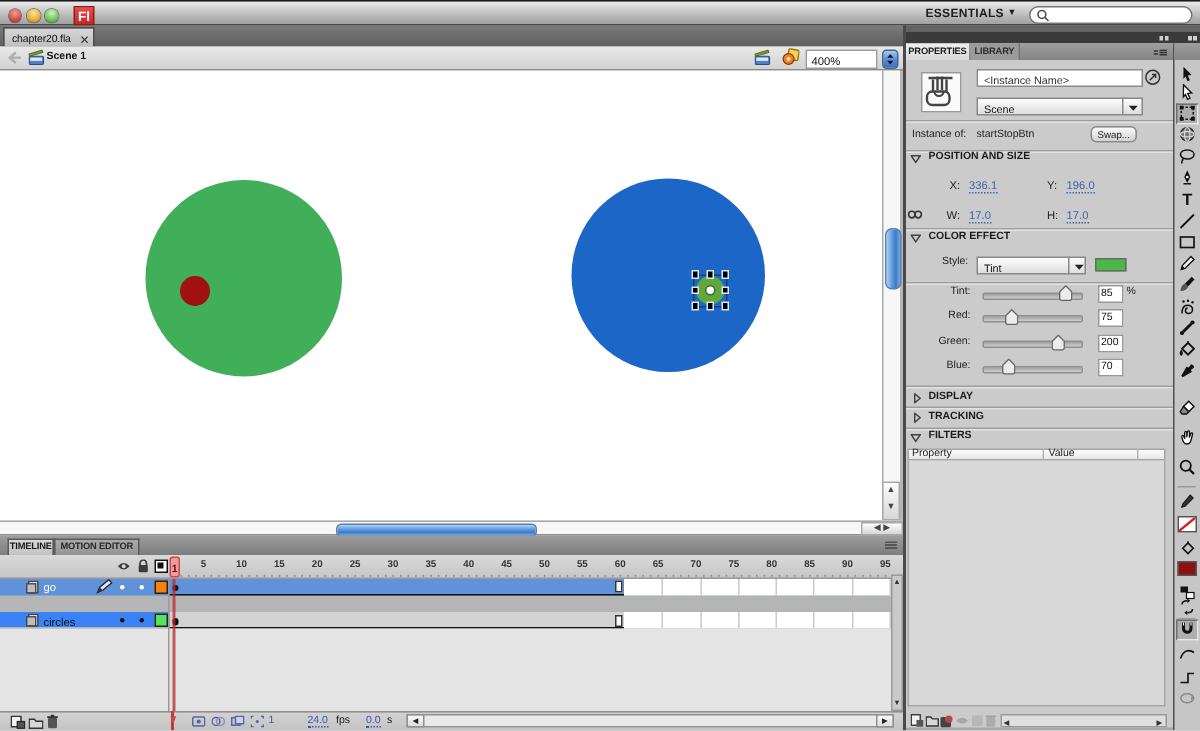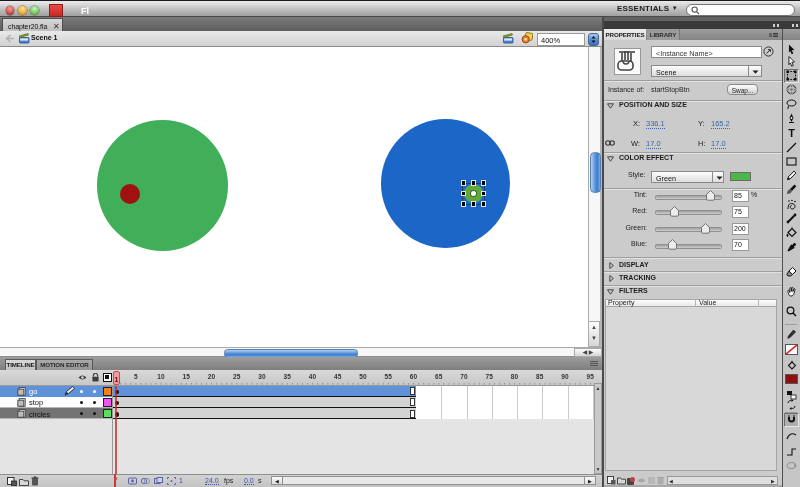--- a/index.html
+++ b/index.html
@@ -6,21 +6,21 @@
   svg{display:block;}
 </style></head>
 <body>
 <div style="position:relative;width:800px;height:487px;overflow:hidden;background:#b5b5b5;">
 <div style="position:absolute;left:0;top:0;width:800px;height:17px;background:linear-gradient(#ebebeb,#bdbdbd 55%,#9c9c9c);border-top:1px solid #191919;box-sizing:border-box;"></div>
 <div style="position:absolute;left:0;top:16px;width:800px;height:1px;background:#494949;"></div>
 <div style="position:absolute;left:5.499999999999999px;top:6.3px;width:8.4px;height:8.4px;border-radius:50%;background:radial-gradient(circle at 50% 30%,#f49d96,#ce5149 60%,#8e2721);box-shadow:0 0 0 0.5px rgba(60,60,60,.7);"></div>
 <div style="position:absolute;left:18.3px;top:6.3px;width:8.4px;height:8.4px;border-radius:50%;background:radial-gradient(circle at 50% 30%,#fbe2a0,#e9ac38 60%,#9a6b13);box-shadow:0 0 0 0.5px rgba(60,60,60,.7);"></div>
 <div style="position:absolute;left:30.3px;top:6.3px;width:8.4px;height:8.4px;border-radius:50%;background:radial-gradient(circle at 50% 30%,#cdf1c2,#77c55c 60%,#2e7c1e);box-shadow:0 0 0 0.5px rgba(60,60,60,.7);"></div>
 <div style="position:absolute;left:48.5px;top:3.5px;width:14px;height:13px;background:linear-gradient(#ec4a47,#c42a28);border:1px solid #8c1d1b;box-sizing:border-box;">
-      <span style="font:bold 9px 'Liberation Sans',sans-serif;color:#fff;position:absolute;left:2.5px;top:1px;margin-left:29px;">Fl</span>
+      <span style="font:bold 9px 'Liberation Sans',sans-serif;color:#fff;position:absolute;left:2.5px;top:1px;">Fl</span>
     </div>
 <div style="position:absolute;left:617px;top:4px;width:70px;height:11px;font:bold 8px 'Liberation Sans',sans-serif;color:#1e1e1e;letter-spacing:.2px;">ESSENTIALS <span style="font-size:6px;position:relative;top:-1px;">▼</span></div>
 <div style="position:absolute;left:686px;top:3.5px;width:109px;height:12px;background:#fff;border:1px solid #767676;border-radius:7px;box-sizing:border-box;">
       <svg width="9" height="9" style="position:absolute;left:4px;top:1px" viewBox="0 0 9 9">
         <circle cx="3.6" cy="3.6" r="2.6" fill="none" stroke="#555" stroke-width="1.1"></circle>
         <line x1="5.6" y1="5.6" x2="8" y2="8" stroke="#555" stroke-width="1.1"></line>
       </svg>
     </div>
 <div style="position:absolute;left:0;top:17px;width:602px;height:14px;background:linear-gradient(#7a7a7a,#5e5e5e);"></div>
 <div style="position:absolute;left:2px;top:18px;width:61px;height:13px;background:linear-gradient(#d7d7d7,#bfbfbf);border:1px solid #4e4e4e;border-bottom:none;box-sizing:border-box;">
@@ -246,42 +246,21 @@
       <div style="position:absolute;left:409.5px;top:1.5px;width:5px;height:8px;background:#fff;border:1px solid #333;box-sizing:border-box;"></div>
       <div style="position:absolute;left:416px;top:0;width:178px;height:11.2px;background:#fff;"></div>
       <div style="position:absolute;left:441.2px;top:0;width:1px;height:11.2px;background:#cacaca;"></div>
       <div style="position:absolute;left:466.5px;top:0;width:1px;height:11.2px;background:#cacaca;"></div>
       <div style="position:absolute;left:491.8px;top:0;width:1px;height:11.2px;background:#cacaca;"></div>
       <div style="position:absolute;left:517.0px;top:0;width:1px;height:11.2px;background:#cacaca;"></div>
       <div style="position:absolute;left:542.2px;top:0;width:1px;height:11.2px;background:#cacaca;"></div>
       <div style="position:absolute;left:567.5px;top:0;width:1px;height:11.2px;background:#cacaca;"></div>
       <div style="position:absolute;left:592.8px;top:0;width:1px;height:11.2px;background:#cacaca;"></div>
     </div>
-<div style="position:absolute;left:0;top:396.8px;width:594px;height:11.2px;background:#fff;border-bottom:1px solid #b5b5b5;box-sizing:border-box;">
-      <svg width="9" height="9" viewBox="0 0 9 9" style="position:absolute;left:17px;top:1px">
-        <rect x="2.2" y="0.6" width="6" height="7.6" fill="#e8e8e8" stroke="#444" stroke-width="0.9"></rect>
-        <rect x="0.8" y="2.2" width="6" height="6" fill="#bdbdbd" stroke="#444" stroke-width="0.9"></rect>
-      </svg>
-      <span style="position:absolute;left:29px;top:1.5px;font:7.5px 'Liberation Sans',sans-serif;color:#111;">stop</span>
-      <div style="position:absolute;left:80.3px;top:4.2px;width:3.2px;height:3.2px;border-radius:50%;background:#111;"></div>
-      <div style="position:absolute;left:92.8px;top:4.2px;width:3.2px;height:3.2px;border-radius:50%;background:#111;"></div>
-      <div style="position:absolute;left:102.5px;top:1px;width:9px;height:9px;background:#f353f3;border:1px solid #222;box-sizing:border-box;"></div>
-      <div style="position:absolute;left:113px;top:0;width:303px;height:11.2px;background:#d3d3d3;border-bottom:1px solid #111;box-sizing:border-box;"></div>
-      <div style="position:absolute;left:114.7px;top:4.4px;width:4.2px;height:4.2px;border-radius:50%;background:#1a0c0c;"></div>
-      <div style="position:absolute;left:409.5px;top:1.5px;width:5px;height:8px;background:#fff;border:1px solid #333;box-sizing:border-box;"></div>
-      <div style="position:absolute;left:416px;top:0;width:178px;height:11.2px;background:#fff;"></div>
-      <div style="position:absolute;left:441.2px;top:0;width:1px;height:11.2px;background:#cacaca;"></div>
-      <div style="position:absolute;left:466.5px;top:0;width:1px;height:11.2px;background:#cacaca;"></div>
-      <div style="position:absolute;left:491.8px;top:0;width:1px;height:11.2px;background:#cacaca;"></div>
-      <div style="position:absolute;left:517.0px;top:0;width:1px;height:11.2px;background:#cacaca;"></div>
-      <div style="position:absolute;left:542.2px;top:0;width:1px;height:11.2px;background:#cacaca;"></div>
-      <div style="position:absolute;left:567.5px;top:0;width:1px;height:11.2px;background:#cacaca;"></div>
-      <div style="position:absolute;left:592.8px;top:0;width:1px;height:11.2px;background:#cacaca;"></div>
-    </div>
-<div style="position:absolute;left:0;top:408.0px;width:594px;height:11.2px;background:#737373;border-bottom:1px solid #b5b5b5;box-sizing:border-box;">
+<div style="position:absolute;left:0;top:408.0px;width:594px;height:11.2px;background:#3b82f6;border-bottom:1px solid #b5b5b5;box-sizing:border-box;">
       <svg width="9" height="9" viewBox="0 0 9 9" style="position:absolute;left:17px;top:1px">
         <rect x="2.2" y="0.6" width="6" height="7.6" fill="#e8e8e8" stroke="#444" stroke-width="0.9"></rect>
         <rect x="0.8" y="2.2" width="6" height="6" fill="#bdbdbd" stroke="#444" stroke-width="0.9"></rect>
       </svg>
       <span style="position:absolute;left:29px;top:1.5px;font:7.5px 'Liberation Sans',sans-serif;color:#111;">circles</span>
       <div style="position:absolute;left:80.3px;top:4.2px;width:3.2px;height:3.2px;border-radius:50%;background:#111;"></div>
       <div style="position:absolute;left:92.8px;top:4.2px;width:3.2px;height:3.2px;border-radius:50%;background:#111;"></div>
       <div style="position:absolute;left:102.5px;top:1px;width:9px;height:9px;background:#58e25b;border:1px solid #222;box-sizing:border-box;"></div>
       <div style="position:absolute;left:113px;top:0;width:303px;height:11.2px;background:#d3d3d3;border-bottom:1px solid #111;box-sizing:border-box;"></div>
       <div style="position:absolute;left:114.7px;top:4.4px;width:4.2px;height:4.2px;border-radius:50%;background:#1a0c0c;"></div>
@@ -400,41 +379,41 @@
 <div style="position:absolute;left:604px;top:100.5px;width:178px;height:1px;background:#e2e2e2;"></div>
 <div style="position:absolute;left:607px;top:103px;width:7px;height:6px;">
       <svg width="7" height="6" viewBox="0 0 7 6">
         <path d="M0.5 0.8 H6.5 L3.5 5.2 Z" fill="none" stroke="#444" stroke-width="1"></path>
       </svg>
     </div>
 <div style="position:absolute;left:619px;top:101px;font:bold 7px 'Liberation Sans',sans-serif;color:#1c1c1c;letter-spacing:0px;">POSITION AND SIZE</div>
 <div style="position:absolute;left:633px;top:119px;font:7.5px 'Liberation Sans',sans-serif;color:#222;">X:</div>
 <div style="position:absolute;left:646px;top:119px;font:7.5px 'Liberation Sans',sans-serif;color:#3a66b0;border-bottom:1px dotted #3a66b0;">336.1</div>
 <div style="position:absolute;left:698px;top:119px;font:7.5px 'Liberation Sans',sans-serif;color:#222;">Y:</div>
-<div style="position:absolute;left:711px;top:119px;font:7.5px 'Liberation Sans',sans-serif;color:#3a66b0;border-bottom:1px dotted #3a66b0;">165.2</div>
+<div style="position:absolute;left:711px;top:119px;font:7.5px 'Liberation Sans',sans-serif;color:#3a66b0;border-bottom:1px dotted #3a66b0;">196.0</div>
 <div style="position:absolute;left:605px;top:140px;width:10px;height:6px;">
       <svg width="10" height="6" viewBox="0 0 10 6">
         <circle cx="2.9" cy="3" r="2.2" fill="none" stroke="#333" stroke-width="1.1"></circle>
         <circle cx="7.1" cy="3" r="2.2" fill="none" stroke="#333" stroke-width="1.1"></circle>
       </svg>
     </div>
 <div style="position:absolute;left:631px;top:139px;font:7.5px 'Liberation Sans',sans-serif;color:#222;">W:</div>
 <div style="position:absolute;left:646px;top:139px;font:7.5px 'Liberation Sans',sans-serif;color:#3a66b0;border-bottom:1px dotted #3a66b0;">17.0</div>
 <div style="position:absolute;left:698px;top:139px;font:7.5px 'Liberation Sans',sans-serif;color:#222;">H:</div>
 <div style="position:absolute;left:711px;top:139px;font:7.5px 'Liberation Sans',sans-serif;color:#3a66b0;border-bottom:1px dotted #3a66b0;">17.0</div>
 <div style="position:absolute;left:604px;top:152px;width:178px;height:1px;background:#9e9e9e;"></div>
 <div style="position:absolute;left:604px;top:153px;width:178px;height:1px;background:#e2e2e2;"></div>
 <div style="position:absolute;left:607px;top:156px;width:7px;height:6px;">
       <svg width="7" height="6" viewBox="0 0 7 6">
         <path d="M0.5 0.8 H6.5 L3.5 5.2 Z" fill="none" stroke="#444" stroke-width="1"></path>
       </svg>
     </div>
 <div style="position:absolute;left:619px;top:154px;font:bold 7px 'Liberation Sans',sans-serif;color:#1c1c1c;letter-spacing:0px;">COLOR EFFECT</div>
 <div style="position:absolute;left:628px;top:171px;font:7px 'Liberation Sans',sans-serif;color:#222;">Style:</div>
-<div style="position:absolute;left:651px;top:170.5px;width:73px;height:12px;background:linear-gradient(#fcfcfc,#dedede);border:1px solid #8a8a8a;box-sizing:border-box;font:7.2px 'Liberation Sans',sans-serif;color:#111;padding:2px 0 0 4px;">Green</div>
+<div style="position:absolute;left:651px;top:170.5px;width:73px;height:12px;background:linear-gradient(#fcfcfc,#dedede);border:1px solid #8a8a8a;box-sizing:border-box;font:7.2px 'Liberation Sans',sans-serif;color:#111;padding:2px 0 0 4px;">Tint</div>
 <div style="position:absolute;left:712px;top:170.5px;width:1px;height:12px;background:#8a8a8a;"></div>
 <div style="position:absolute;left:715.5px;top:175.5px;width:7px;height:4px;">
       <svg width="7" height="4" viewBox="0 0 7 4">
         <path d="M0.5 0.5 H6.5 L3.5 3.8 Z" fill="#222"></path>
       </svg>
     </div>
 <div style="position:absolute;left:729.5px;top:172px;width:21.5px;height:9px;background:#4cb748;border:1px solid #6a6a6a;box-sizing:border-box;"></div>
 <div style="position:absolute;left:604px;top:188px;width:178px;height:1px;background:#9e9e9e;"></div>
 <div style="position:absolute;left:604px;top:189px;width:178px;height:1px;background:#e2e2e2;"></div>
 <div style="position:absolute;left:604px;top:191.1px;width:43px;text-align:right;font:7px 'Liberation Sans',sans-serif;color:#222;">Tint:</div>

